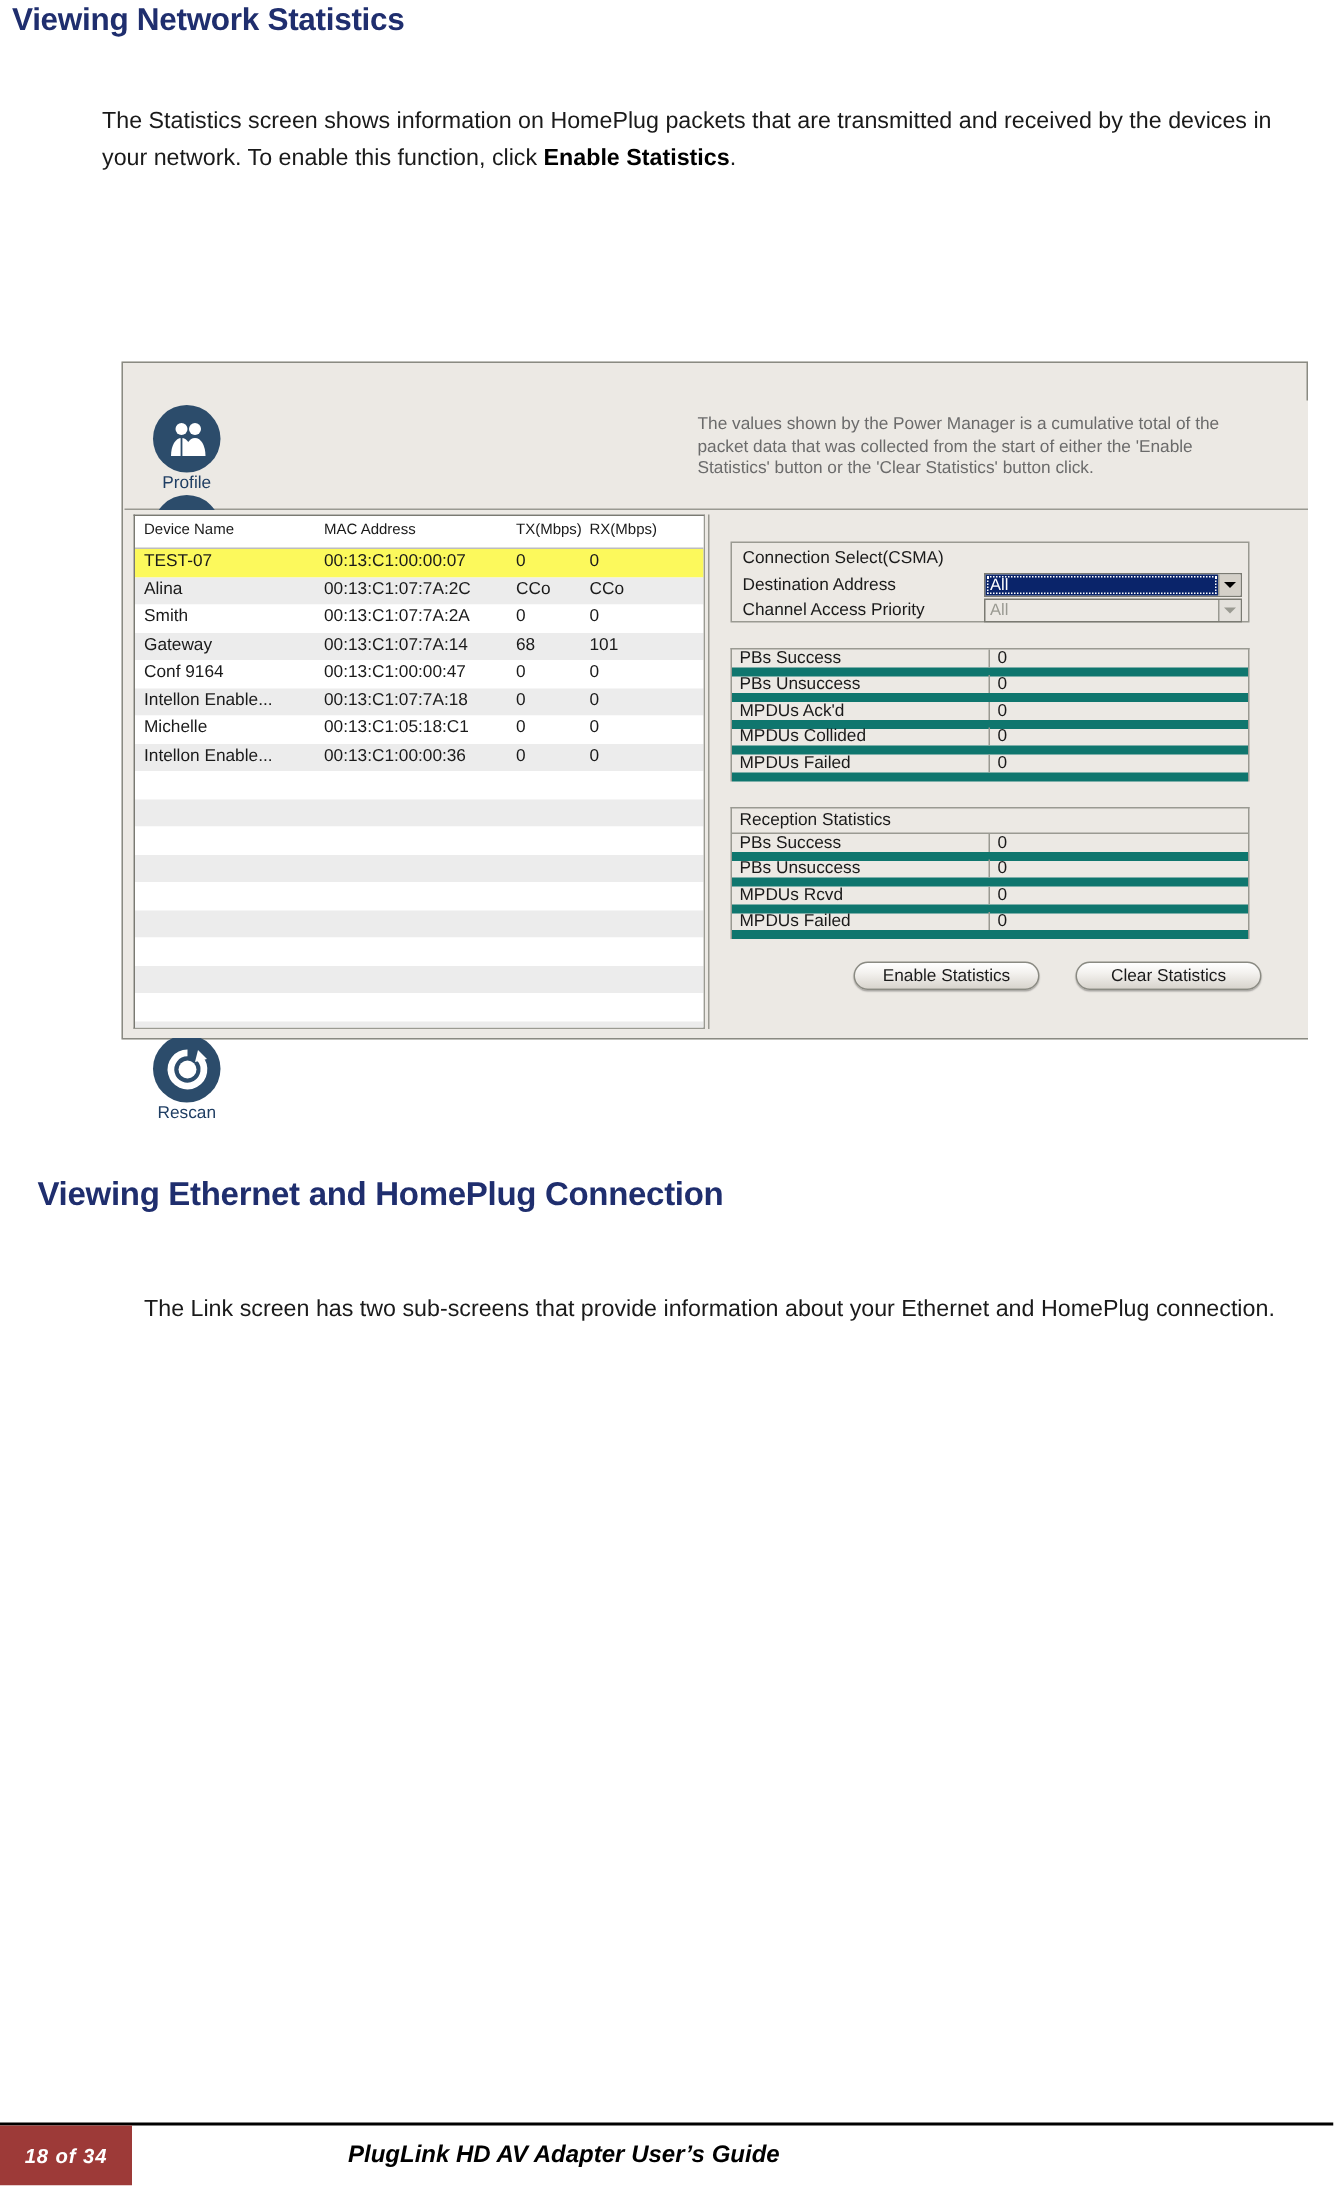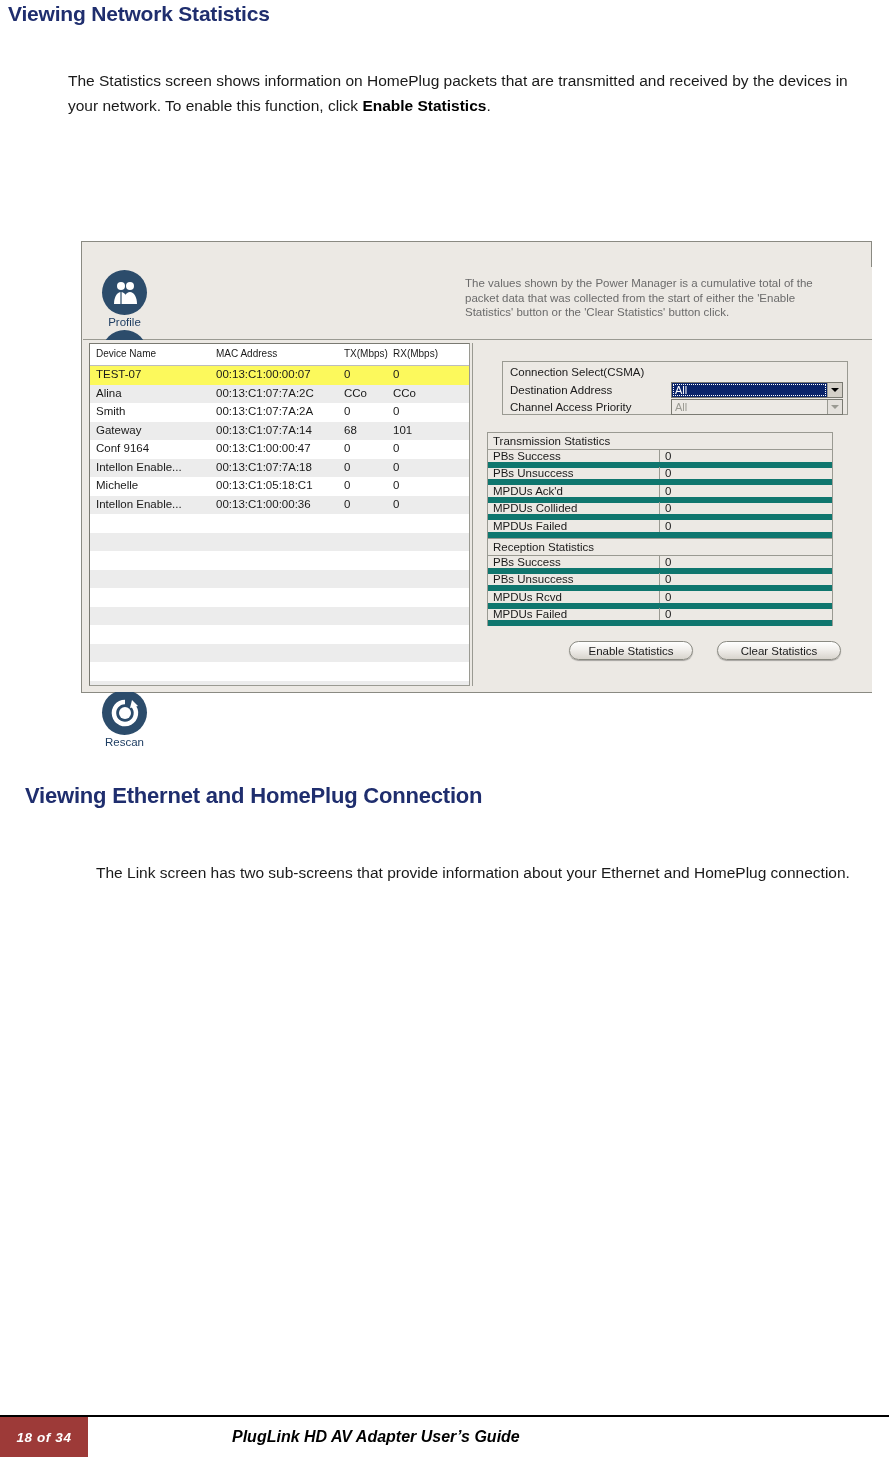--- a/index.html
+++ b/index.html
@@ -262,21 +262,21 @@
     width: 385px; height: 343px;
   }
 
   .group-box {
     position: absolute;
     background: #ECE9E4;
     border: 1px solid #9a9a92;
     box-sizing: border-box;
   }
   #conn-select {
-    left: 21px; top: 18px;
+    left: 6px; top: 18px;
     width: 346px; height: 54px;
   }
   .conn-title {
     position: absolute;
     left: 7px; top: 4px;
     font-size: 11.5px;
     color: #1a1a1a;
   }
   .conn-label {
     position: absolute;
@@ -631,21 +631,20 @@
         <span class="conn-label" id="label-prio">Channel Access Priority</span>
         <div class="combo" id="combo-prio">
           <span class="combo-value">All</span>
           <span class="combo-arrow">
               <span class="arrow-glyph"></span>
             </span>
         </div>
       </div>
 
       <div class="stats-table" id="tx-table">
-        <div class="stat-head">Transmission Statistics</div>
       <div class="stat-row">
             <div class="stat-name">PBs Success</div>
             <div class="stat-val">0</div>
           </div>
           <div class="stat-row">
             <div class="stat-name">PBs Unsuccess</div>
             <div class="stat-val">0</div>
           </div>
           <div class="stat-row">
             <div class="stat-name">MPDUs Ack'd</div>

